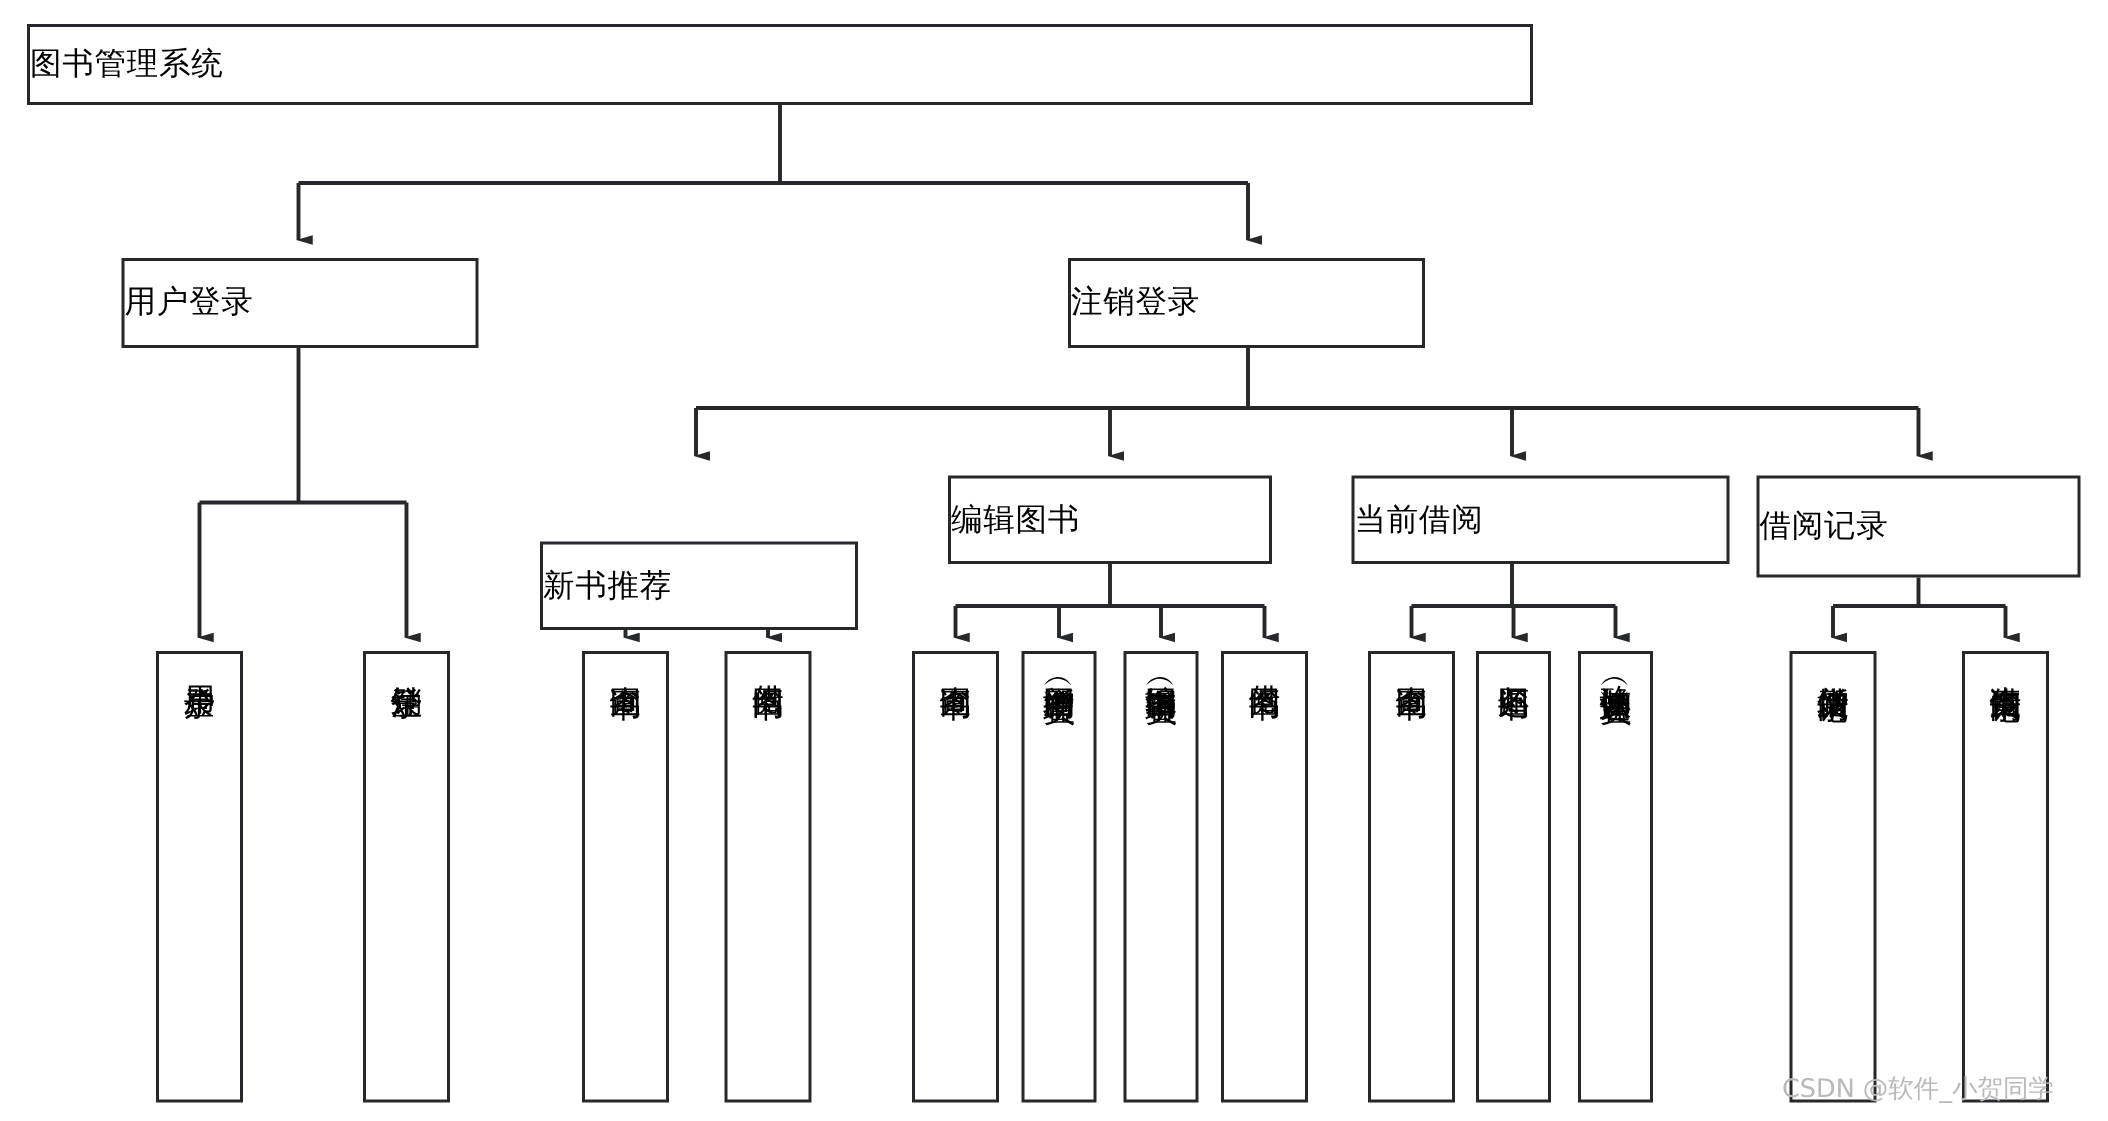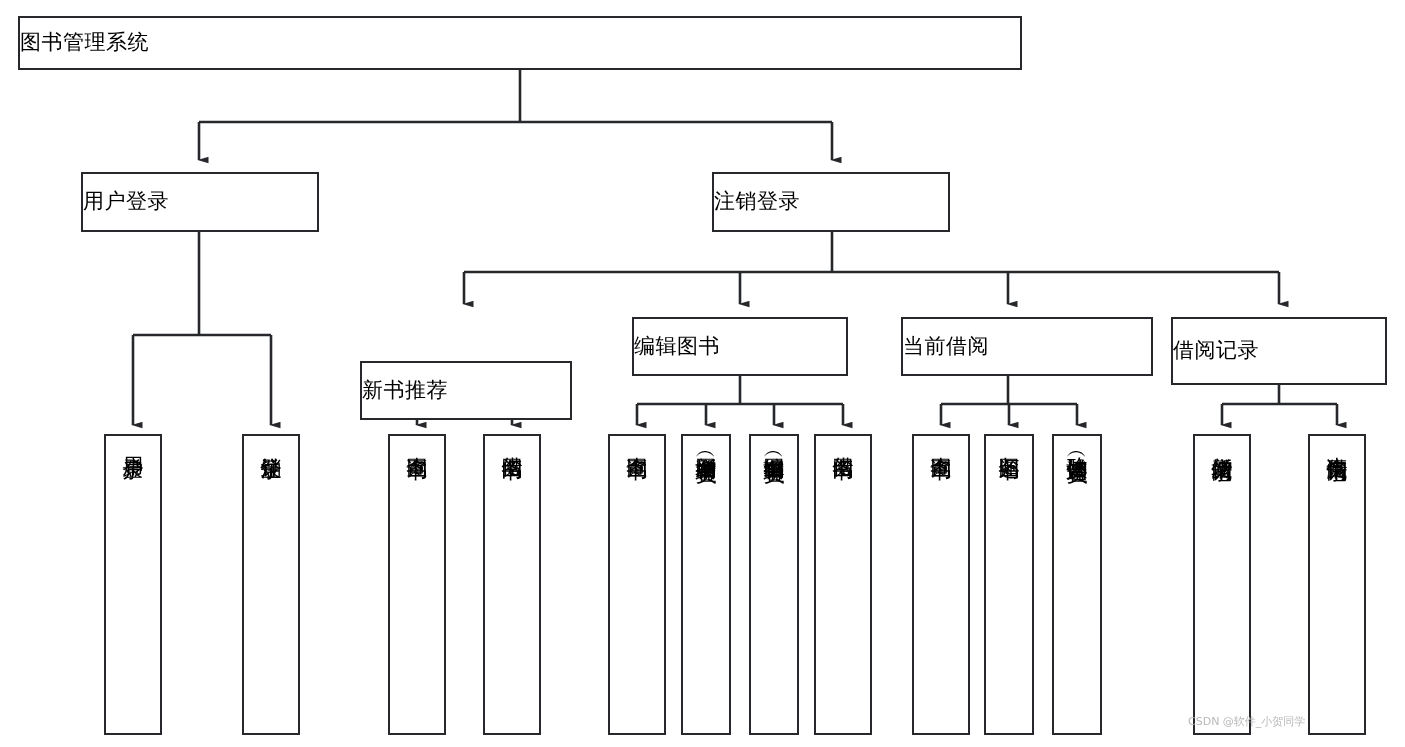--- a/index.html
+++ b/index.html
@@ -54,21 +54,21 @@
     writing-mode: vertical-rl;
     text-orientation: upright;
   }
   .node-label {
     display: block;
   }
   #watermark {
     position: absolute;
     left: 1188px;
     top: 714px;
-    font-size: 11px;
+    font-size: 17px;
     color: #b9b9b9;
     font-family: "DejaVu Sans", "Liberation Sans", sans-serif;
     white-space: nowrap;
     pointer-events: none;
   }
 </style>
 </head>
 <body>
 
 <div id="diagram-root">

